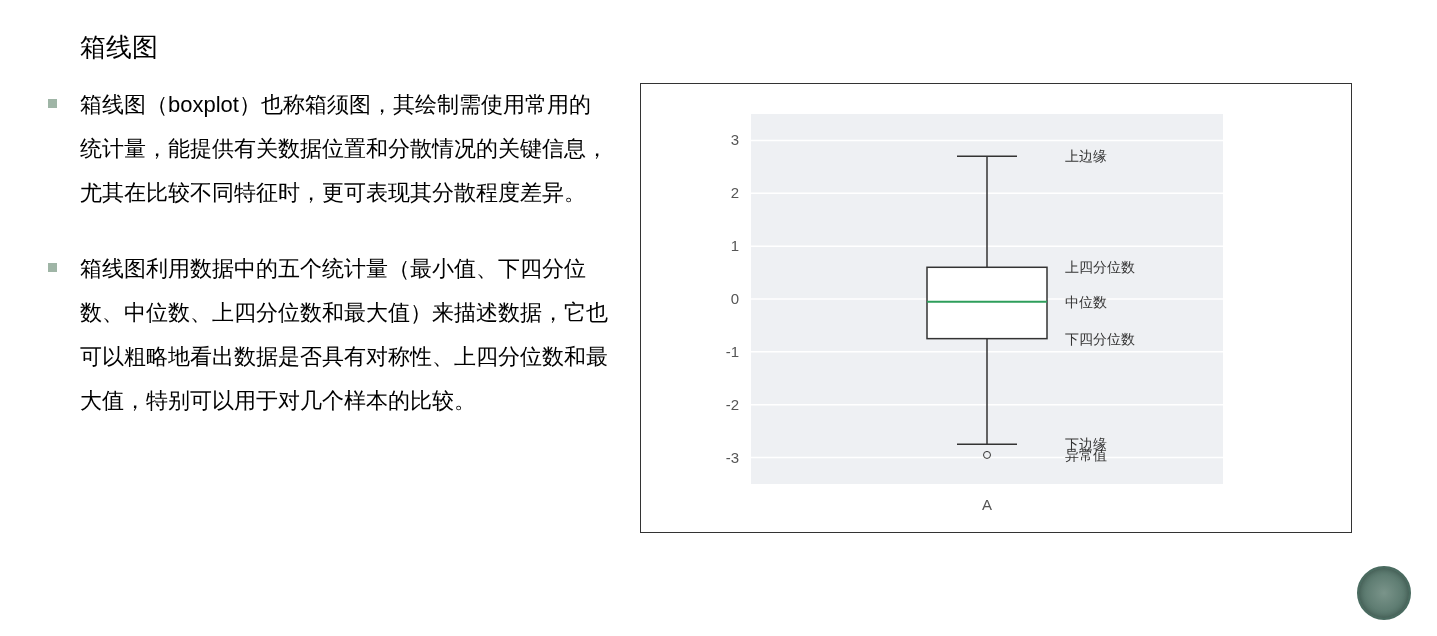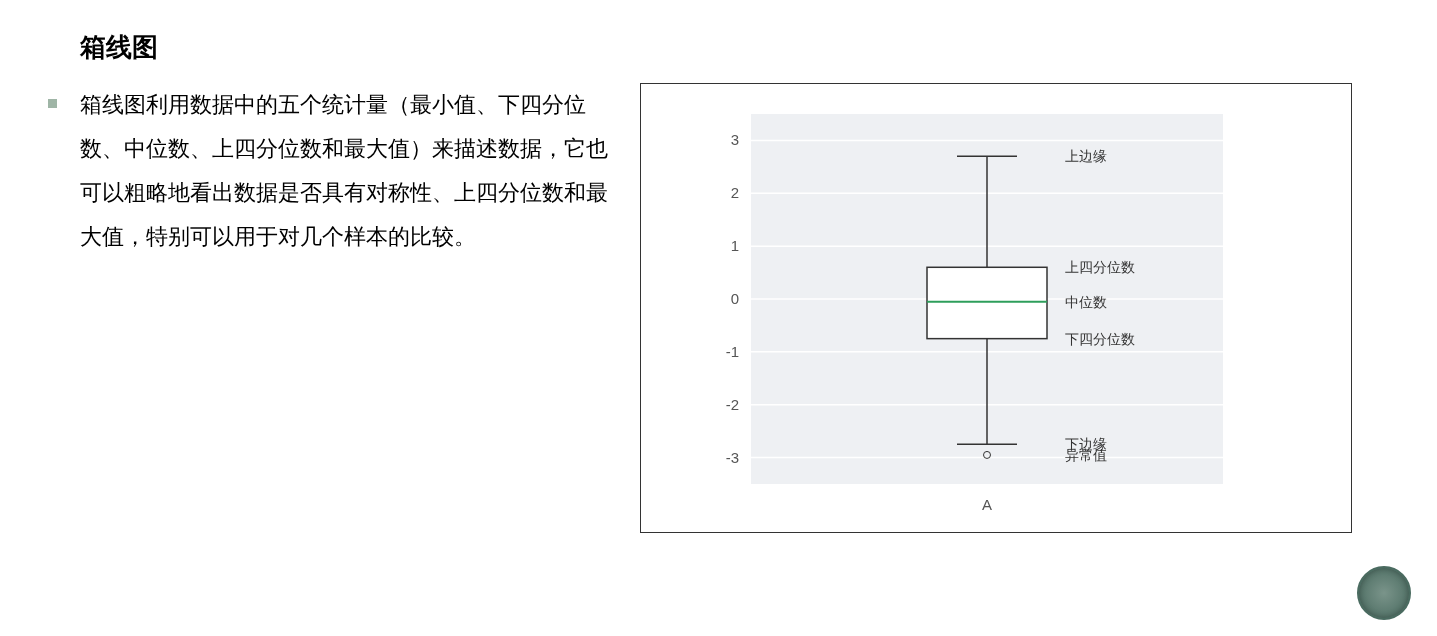--- a/index.html
+++ b/index.html
@@ -14,21 +14,21 @@
     overflow: hidden;
   }
   .slide {
     position: relative;
     width: 100%;
     height: 100%;
     padding: 30px 40px 20px 40px;
   }
   .title {
     font-size: 26px;
-    font-weight: 700;
+    font-weight: 400;
     margin: 0 0 18px 40px;
   }
   .content {
     display: flex;
     gap: 30px;
   }
   .left {
     width: 570px;
     flex: 0 0 auto;
   }
@@ -77,20 +77,21 @@
   }
 </style>
 </head>
 <body>
 
 <div class="slide">
   <h1 class="title">箱线图</h1>
   <div class="content">
     <div class="left">
       <ul class="bullets">
+        <li>箱线图（boxplot）也称箱须图，其绘制需使用常用的统计量，能提供有关数据位置和分散情况的关键信息，尤其在比较不同特征时，更可表现其分散程度差异。</li>
         <li>箱线图利用数据中的五个统计量（最小值、下四分位数、中位数、上四分位数和最大值）来描述数据，它也可以粗略地看出数据是否具有对称性、上四分位数和最大值，特别可以用于对几个样本的比较。</li>
       </ul>
     </div>
     <div class="right">
       <div class="figure-frame">
         <svg id="box-svg" width="712" height="450" viewBox="0 0 712 450">
             <rect x="110" y="30" width="472" height="370" fill="#eef0f3"></rect>
             <line x1="110" y1="373.57142857142856" x2="582" y2="373.57142857142856" stroke="#ffffff" stroke-width="1.5"></line>
             <text x="98" y="378.57142857142856" text-anchor="end" font-size="15" fill="#555">-3</text>
             <line x1="110" y1="320.7142857142857" x2="582" y2="320.7142857142857" stroke="#ffffff" stroke-width="1.5"></line>

